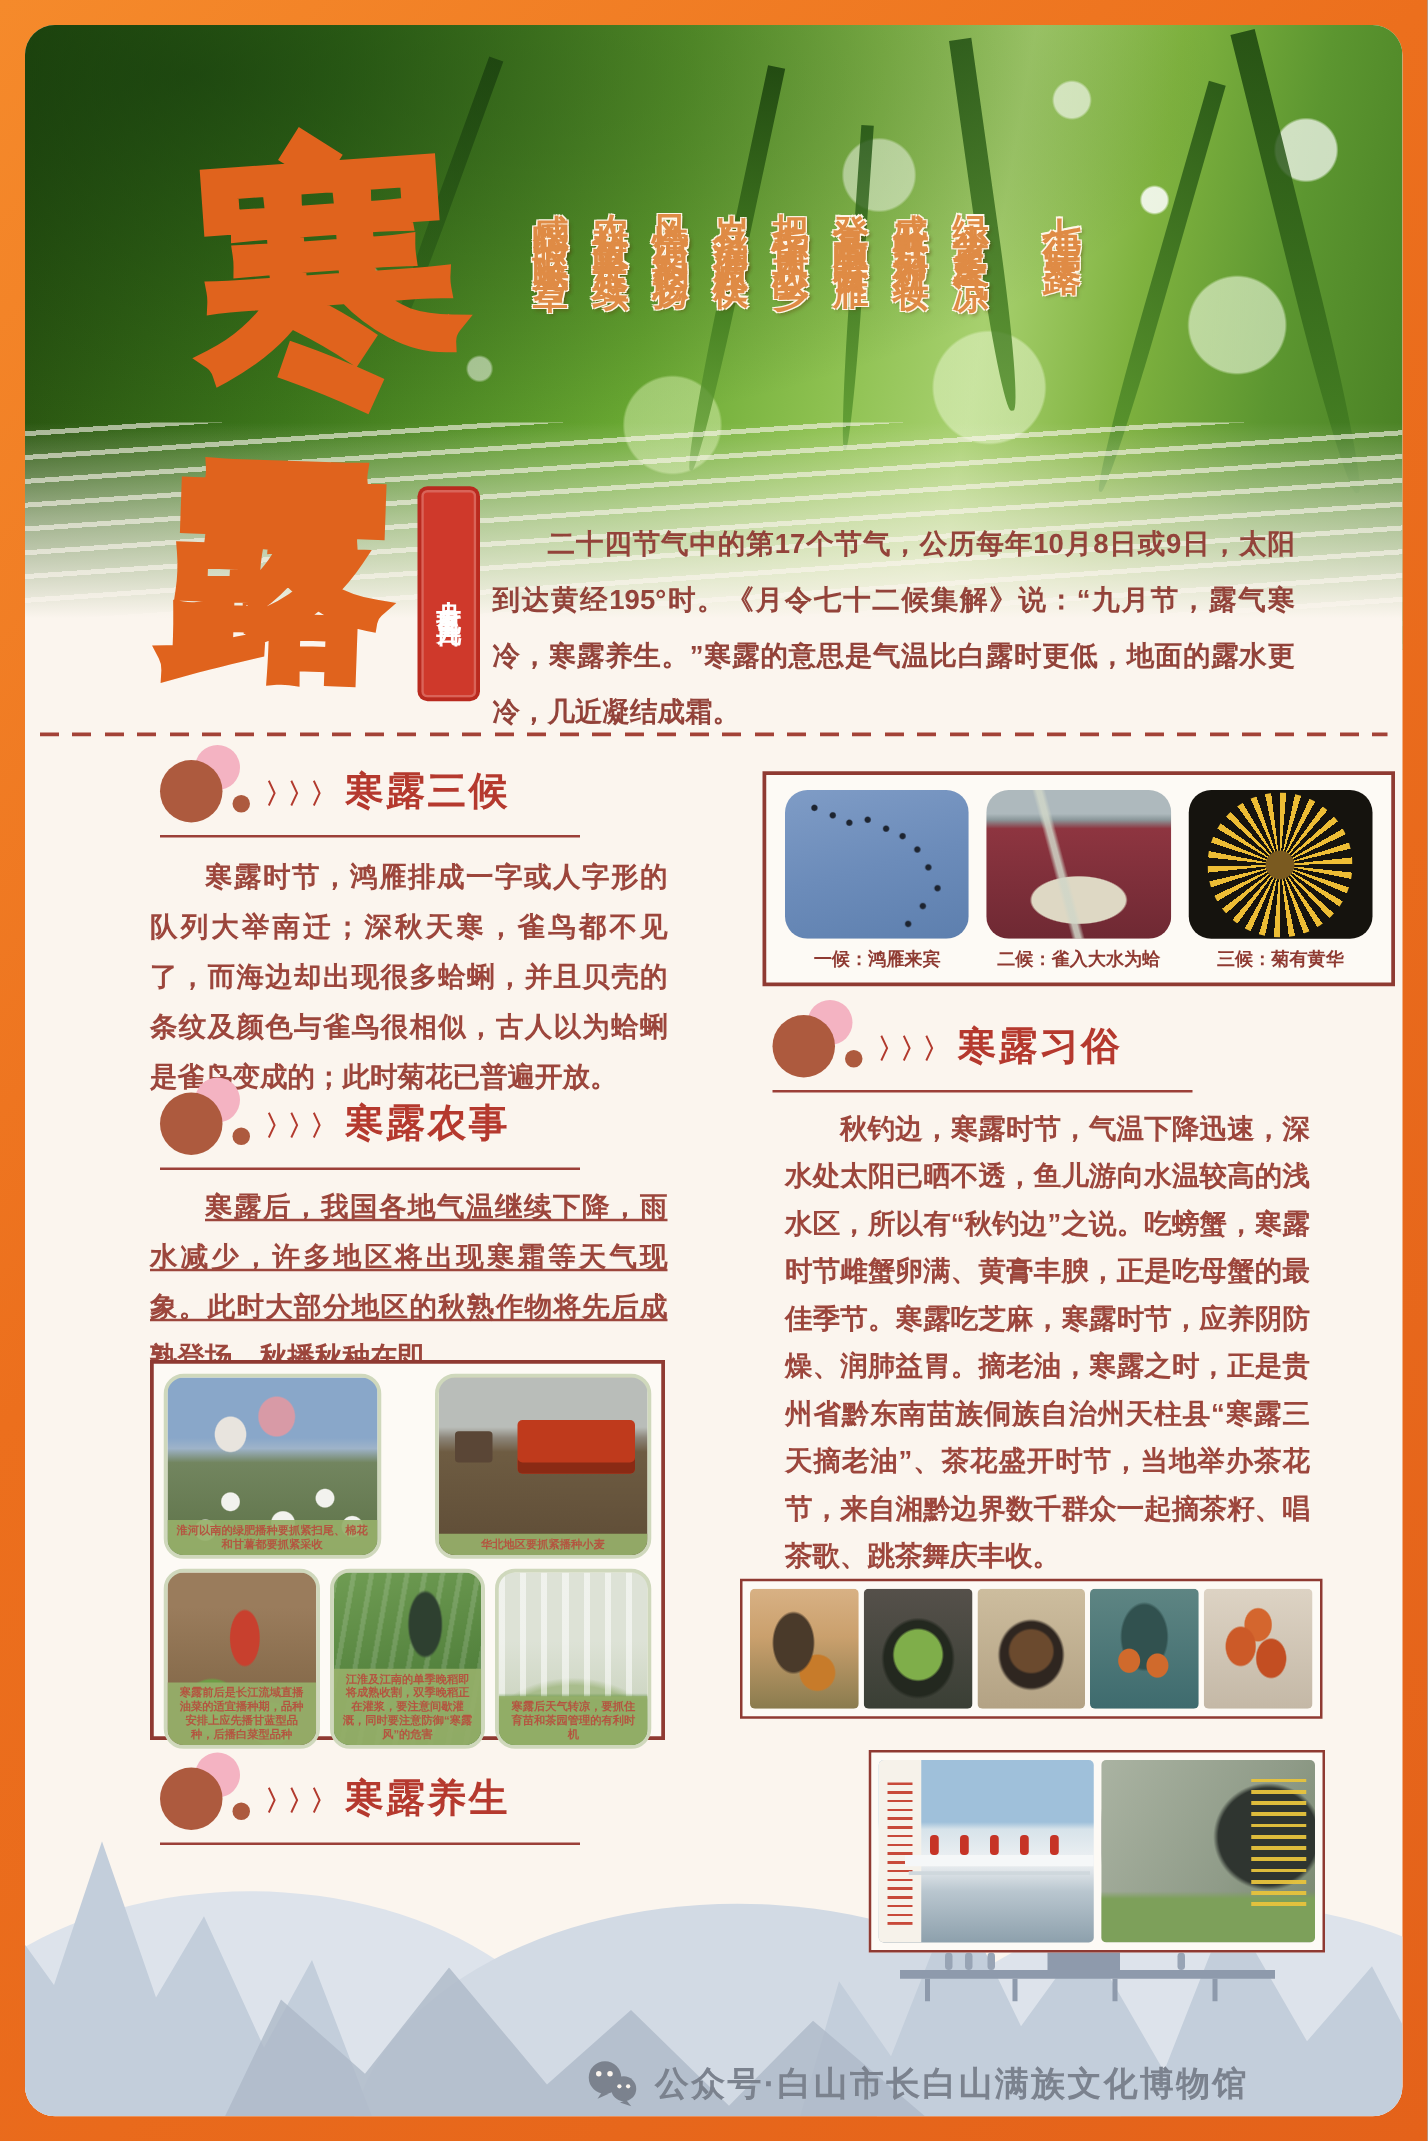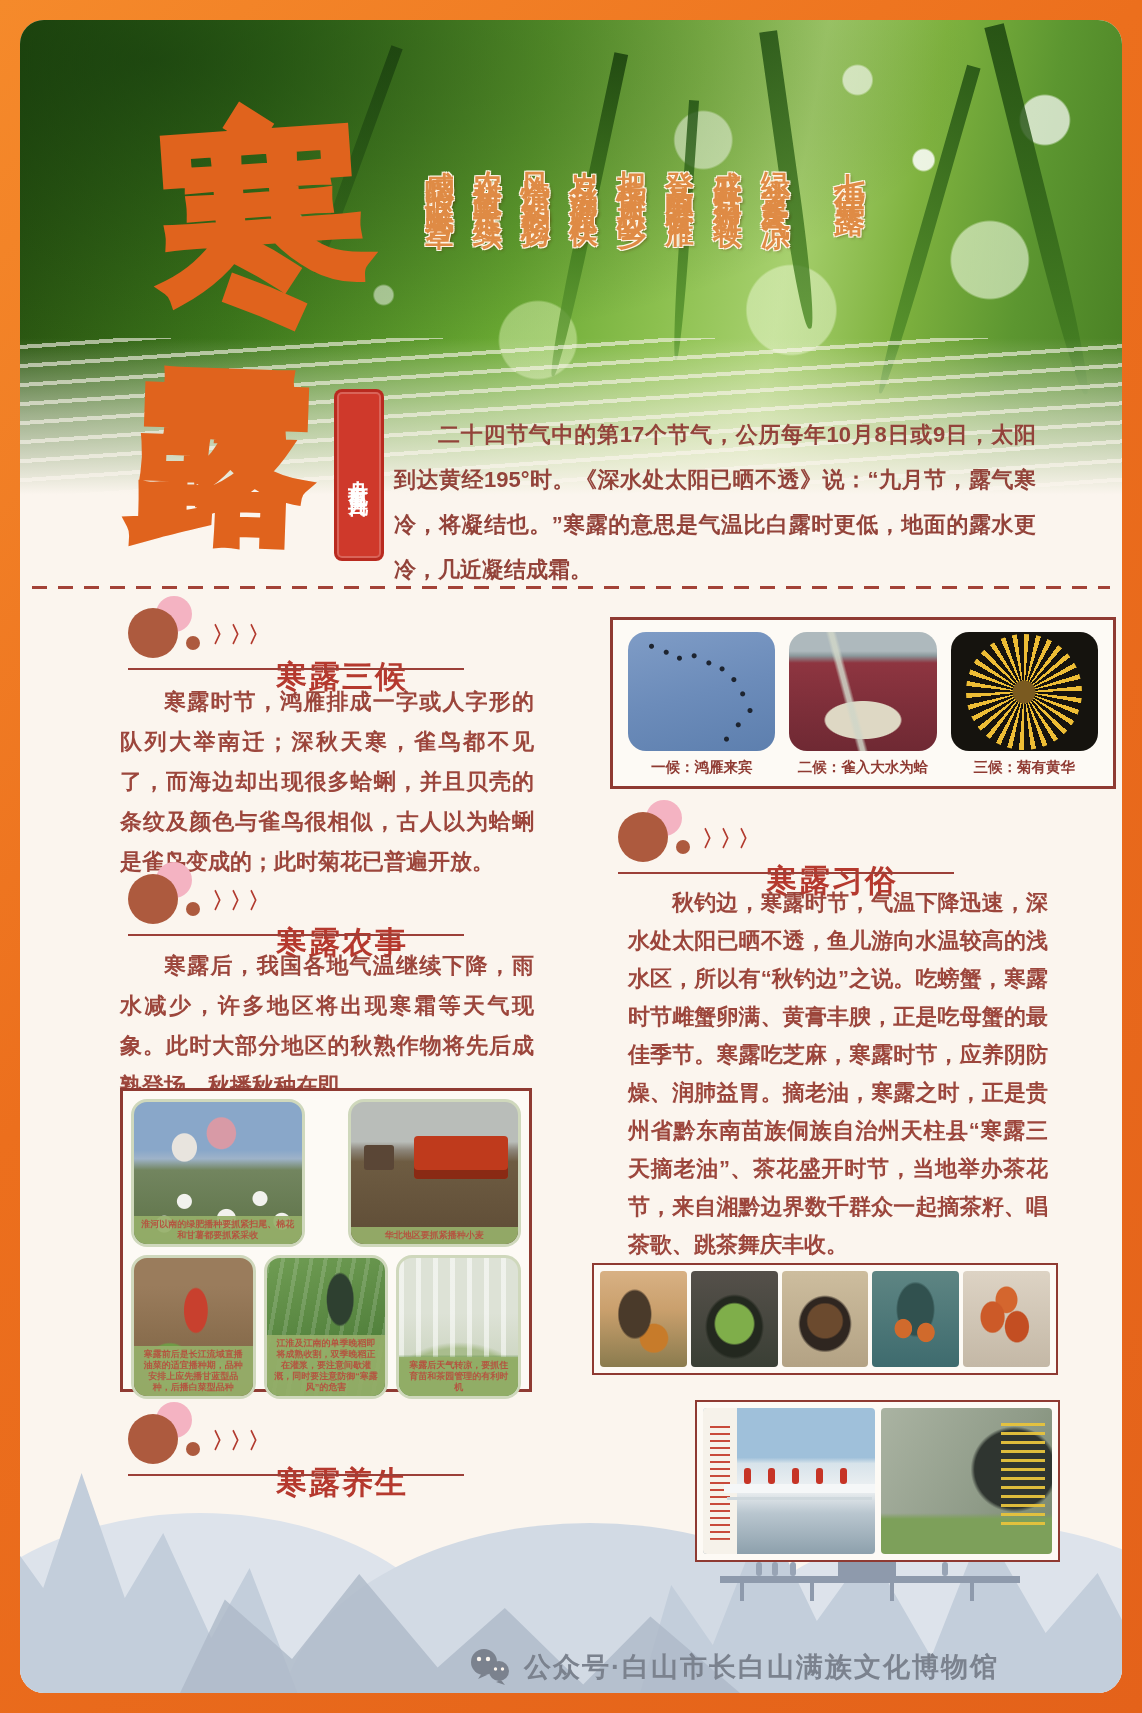--- a/index.html
+++ b/index.html
@@ -59,21 +59,21 @@
 
   .dashed{position:absolute;left:12px;right:12px;top:566px;height:3px;z-index:2;
     background:repeating-linear-gradient(90deg,#a34237 0 15px,transparent 15px 26px);}
 
   
   .sec-head{position:absolute;z-index:3;width:340px;height:62px;}
   .c-pink{position:absolute;left:28px;top:-16px;width:36px;height:36px;border-radius:50%;background:#f4b3c2;}
   .c-brown{position:absolute;left:0;top:-4px;width:50px;height:50px;border-radius:50%;background:#ad5a3e;}
   .c-dot{position:absolute;left:58px;top:24px;width:14px;height:14px;border-radius:50%;background:#ad5a3e;}
   .chev{position:absolute;left:84px;top:8px;font-size:22px;font-weight:700;color:#b23a2e;letter-spacing:-4px;}
-  .sec-title{position:absolute;left:148px;top:0;font-size:31px;font-weight:900;color:#b5392e;letter-spacing:2px;margin-top:44px;}
+  .sec-title{position:absolute;left:148px;top:0;font-size:31px;font-weight:900;color:#b5392e;letter-spacing:2px;}
   .sec-line{position:absolute;left:0;top:56px;width:336px;height:2px;background:#9c4038;}
 
   .body-text{position:absolute;z-index:3;color:#9c463c;font-size:22px;line-height:40px;
     text-align:justify;text-indent:2em;font-weight:600;}
 
   
   .rbox{position:absolute;border:3px solid #8f3a32;background:#fdfaf5;z-index:3;}
   .sanhou-box{left:590px;top:597px;width:506px;height:172px;padding:12px 15px 8px;}
   .sanhou-imgs{display:flex;gap:14px;}
   .sanhou-imgs .ph{flex:1;height:119px;border-radius:18px;overflow:hidden;position:relative;}
@@ -222,21 +222,21 @@
       <div class="poem-line">绿少黄多天气凉</div>
       <div class="poem-line">盛开野菊对红妆</div>
       <div class="poem-line">登高放眼看云雁</div>
       <div class="poem-line">把盏怀人思故乡</div>
       <div class="poem-line">岁月消磨波起伏</div>
       <div class="poem-line">风情变幻韵悠扬</div>
       <div class="poem-line">农耕故事长延续</div>
       <div class="poem-line">感喟吟讴赋秀章</div>
     </div>
 
-    <div class="intro">二十四节气中的第17个节气，公历每年10月8日或9日，太阳到达黄经195°时。《深水处太阳已晒不透》说：“九月节，露气寒冷，将凝结也。”寒露的意思是气温比白露时更低，地面的露水更冷，几近凝结成霜。</div>
+    <div class="intro">二十四节气中的第17个节气，公历每年10月8日或9日，太阳到达黄经195°时。《月令七十二候集解》说：“九月节，露气寒冷，寒露养生。”寒露的意思是气温比白露时更低，地面的露水更冷，几近凝结成霜。</div>
 
     <div class="dashed"></div>
 
     <div class="sec-head" style="left:108px;top:592px;">
       <span class="c-pink"></span>
       <span class="c-brown"></span>
       <span class="c-dot"></span>
       <span class="chev">〉〉〉</span>
       <span class="sec-title">寒露三候</span>
       <div class="sec-line"></div>
@@ -259,21 +259,21 @@
     </div>
 
     <div class="sec-head" style="left:108px;top:858px;">
       <span class="c-pink"></span>
       <span class="c-brown"></span>
       <span class="c-dot"></span>
       <span class="chev">〉〉〉</span>
       <span class="sec-title">寒露农事</span>
       <div class="sec-line"></div>
     </div>
-    <div class="body-text" style="left:100px;top:926px;width:414px;">寒露后，我国各地气温继续下降，雨水减少，许多地区将出现寒霜等天气现象。此时大部分地区的秋熟作物将先后成熟登场，秋播秋种在即。</div>
+    <div class="body-text" style="left:100px;top:926px;width:414px;text-decoration:underline;">寒露后，我国各地气温继续下降，雨水减少，许多地区将出现寒霜等天气现象。此时大部分地区的秋熟作物将先后成熟登场，秋播秋种在即。</div>
 
     <div class="rbox farm-box">
       <div class="farm-row farm-row1">
         <div class="fph f1">
           <span class="fcap">淮河以南的绿肥播种要抓紧扫尾、棉花和甘薯都要抓紧采收</span>
         </div>
         <div class="fph f2">
           <span class="machine"></span>
           <span class="tractor"></span>
           <span class="fcap">华北地区要抓紧播种小麦</span>

